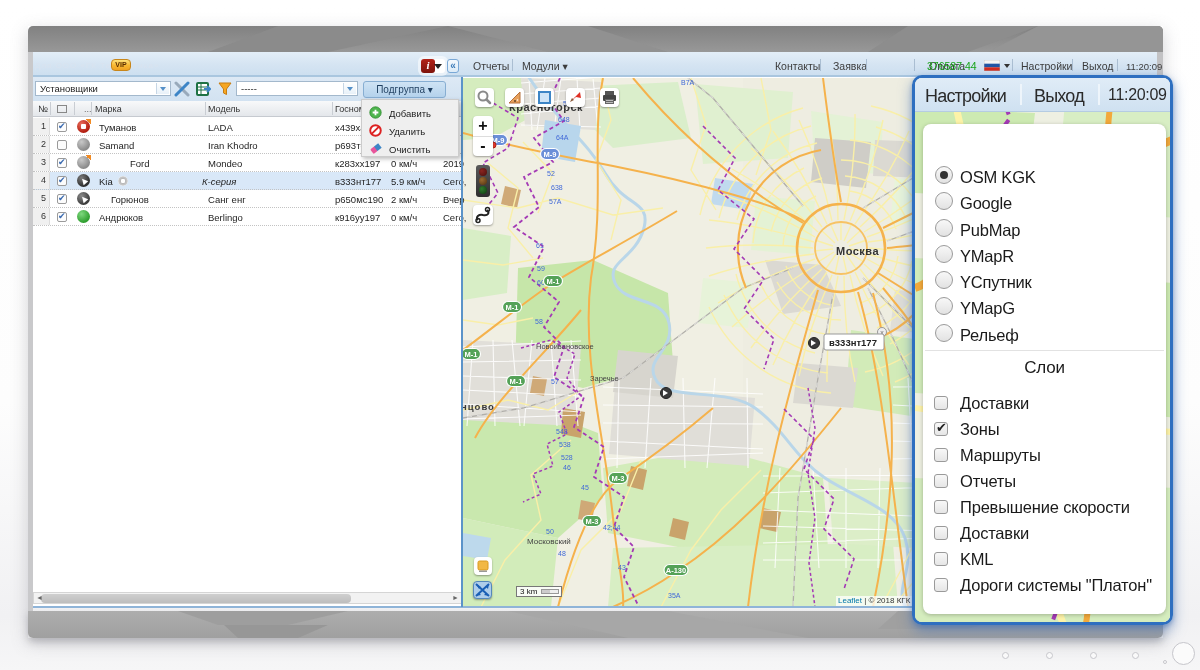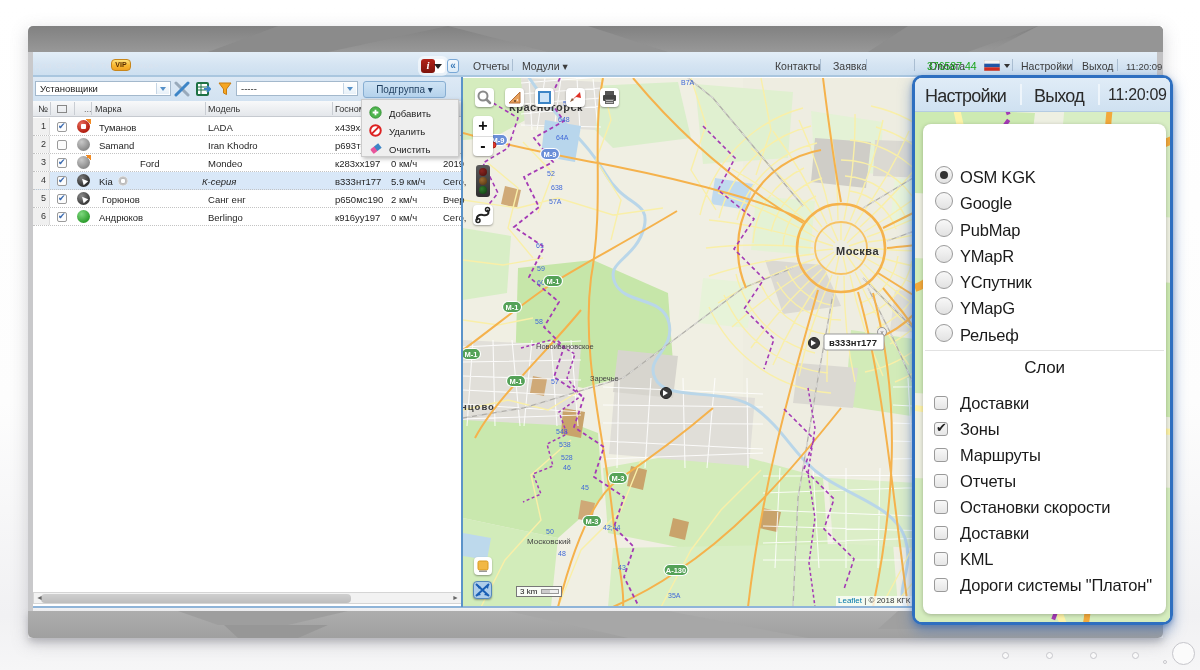--- a/index.html
+++ b/index.html
@@ -419,21 +419,21 @@
     <div class="sphere" style="background:radial-gradient(circle at 35% 30%,#c8c8c8,#8a8a8a 70%);"></div>
     <div class="cell" style="left:66px;">Samand</div>
     <div class="cell" style="left:175px;">Iran Khodro</div>
     <div class="cell" style="left:302px;">р693тс</div>
   </div>
   <div class="row" style="top:77px;">
     <div class="num">3</div>
       <div class="cb on"></div>
     <div class="sphere" style="background:radial-gradient(circle at 35% 30%,#c8c8c8,#8a8a8a 70%);"></div>
     <div class="corner"></div>
-    <div class="cell" style="left:66px;padding-left:41px;">Ford</div>
+    <div class="cell" style="left:56px;padding-left:41px;">Ford</div>
     <div class="cell" style="left:175px;">Mondeo</div>
     <div class="cell" style="left:302px;">к283хх197</div>
     <div class="cell" style="left:358px;">0 км/ч</div>
     <div class="cell" style="left:410px;">2019</div>
   </div>
   <div class="row" style="top:95px; background:#d9e8f8;">
     <div class="num">4</div>
       <div class="cb on"></div>
     <div class="sphere" style="background:radial-gradient(circle at 35% 30%,#7a7a7a,#2c2c2c 70%);"></div>
     <div class="arrowg"></div>
@@ -442,21 +442,21 @@
     <div class="cell" style="left:169px;font-style:italic;">К-серия</div>
     <div class="cell" style="left:302px;">в333нт177</div>
     <div class="cell" style="left:358px;">5.9 км/ч</div>
     <div class="cell" style="left:410px;">Сего,</div>
   </div>
   <div class="row" style="top:113px;">
     <div class="num">5</div>
       <div class="cb on"></div>
     <div class="sphere" style="background:radial-gradient(circle at 35% 30%,#8a8a8a,#3a3a3a 70%);"></div>
     <div class="arrowg"></div>
-    <div class="cell" style="left:69px;">Горюнов</div>
+    <div class="cell" style="left:78px;">Горюнов</div>
     <div class="cell" style="left:175px;">Санг енг</div>
     <div class="cell" style="left:302px;">р650мс190</div>
     <div class="cell" style="left:358px;">2 км/ч</div>
     <div class="cell" style="left:410px;">Вчер</div>
   </div>
   <div class="row" style="top:131px;">
     <div class="num">6</div>
       <div class="cb on"></div>
     <div class="sphere" style="background:radial-gradient(circle at 35% 30%,#7ed87e,#2f9e2f 70%);"></div>
     <div class="cell" style="left:66px;">Андрюков</div>
@@ -537,21 +537,21 @@
     <div class="cohd" style="top:234px;">Слои</div>
     <div class="check" style="top:272px;"></div>
       <div class="colbl" style="top:270px;">Доставки</div>
     <div class="check on" style="top:298px;"></div>
       <div class="colbl" style="top:296px;">Зоны</div>
     <div class="check" style="top:324px;"></div>
       <div class="colbl" style="top:322px;">Маршруты</div>
     <div class="check" style="top:350px;"></div>
       <div class="colbl" style="top:348px;">Отчеты</div>
     <div class="check" style="top:376px;"></div>
-      <div class="colbl" style="top:374px;">Остановки скорости</div>
+      <div class="colbl" style="top:374px;">Превышение скорости</div>
     <div class="check" style="top:402px;"></div>
       <div class="colbl" style="top:400px;">Доставки</div>
     <div class="check" style="top:428px;"></div>
       <div class="colbl" style="top:426px;">KML</div>
     <div class="check" style="top:454px;"></div>
       <div class="colbl" style="top:452px;">Дороги системы "Платон"</div>
   </div>
 </div>
 
 <div class="dot abs" style="left:1002px; top:652px; width:7px; height:7px;"></div>

